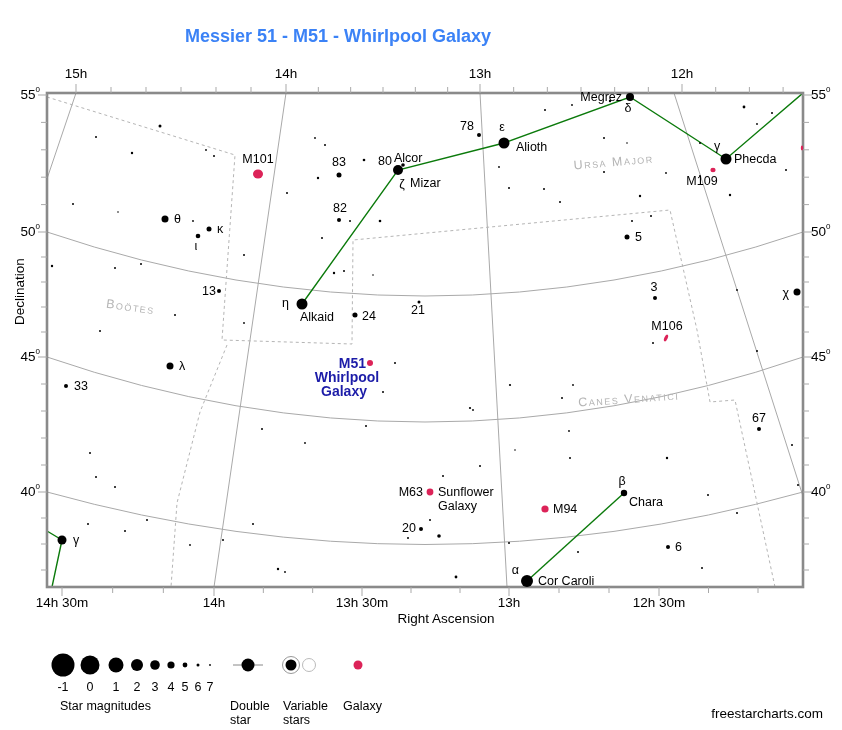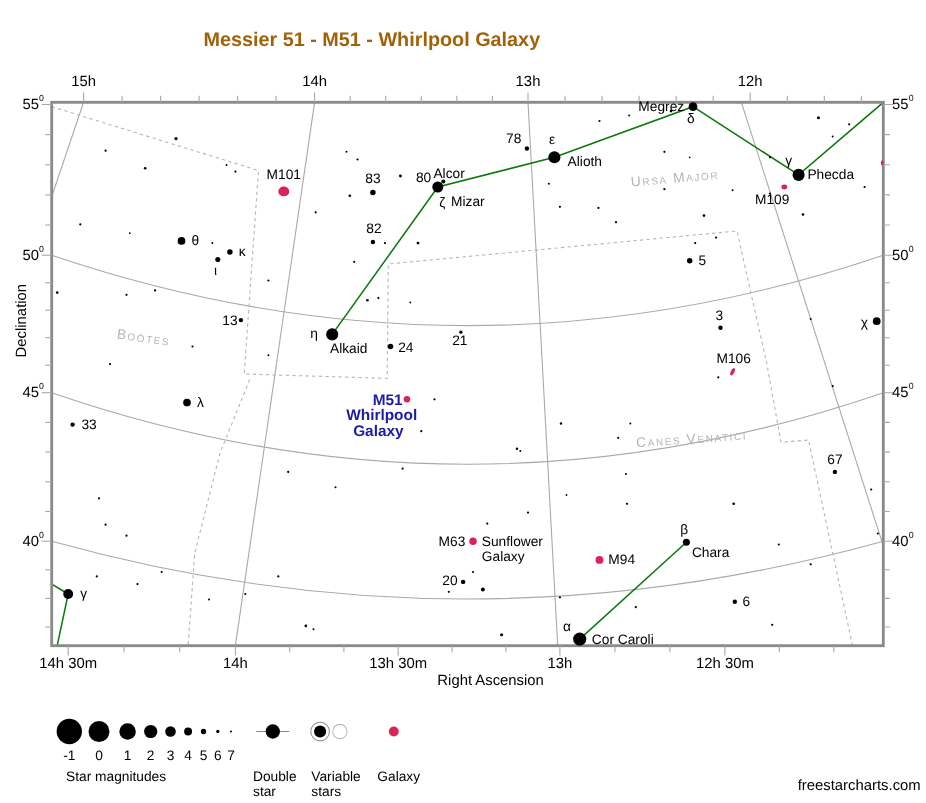--- a/index.html
+++ b/index.html
@@ -1,21 +1,21 @@
 <!DOCTYPE html>
 <html><head>
 <meta charset="utf-8">
 <style>
   html,body{margin:0;padding:0;background:#fff;}
   body{width:842px;height:730px;position:relative;font-family:"Liberation Sans",sans-serif;overflow:hidden;}
   .abs{position:absolute;}
-  #title{left:0;top:26px;width:676px;text-align:center;font-size:18px;font-weight:bold;color:#a16207;}
+  #title{left:0;top:26px;width:676px;text-align:center;font-size:18px;font-weight:bold;color:#3b82f6;}
   #ra-title{left:0;top:611px;width:892px;text-align:center;font-size:13.5px;color:#000;}
   #dec-title{left:-26px;top:284px;width:90px;text-align:center;font-size:13.5px;color:#000;transform:rotate(-90deg);}
-  #credit{right:5px;top:706px;font-size:13.5px;color:#000;}
+  #credit{right:19px;top:706px;font-size:13.5px;color:#000;}
   svg text{font-family:"Liberation Sans","DejaVu Sans",sans-serif;}
 </style>
 </head>
 <body>
 
 <div class="abs" id="title">Messier 51 - M51 - Whirlpool Galaxy</div>
 
 <svg id="chart" width="842" height="730" viewBox="0 0 842 730" class="abs" style="left:0;top:0;">
     <defs>
       <clipPath id="frameclip">

